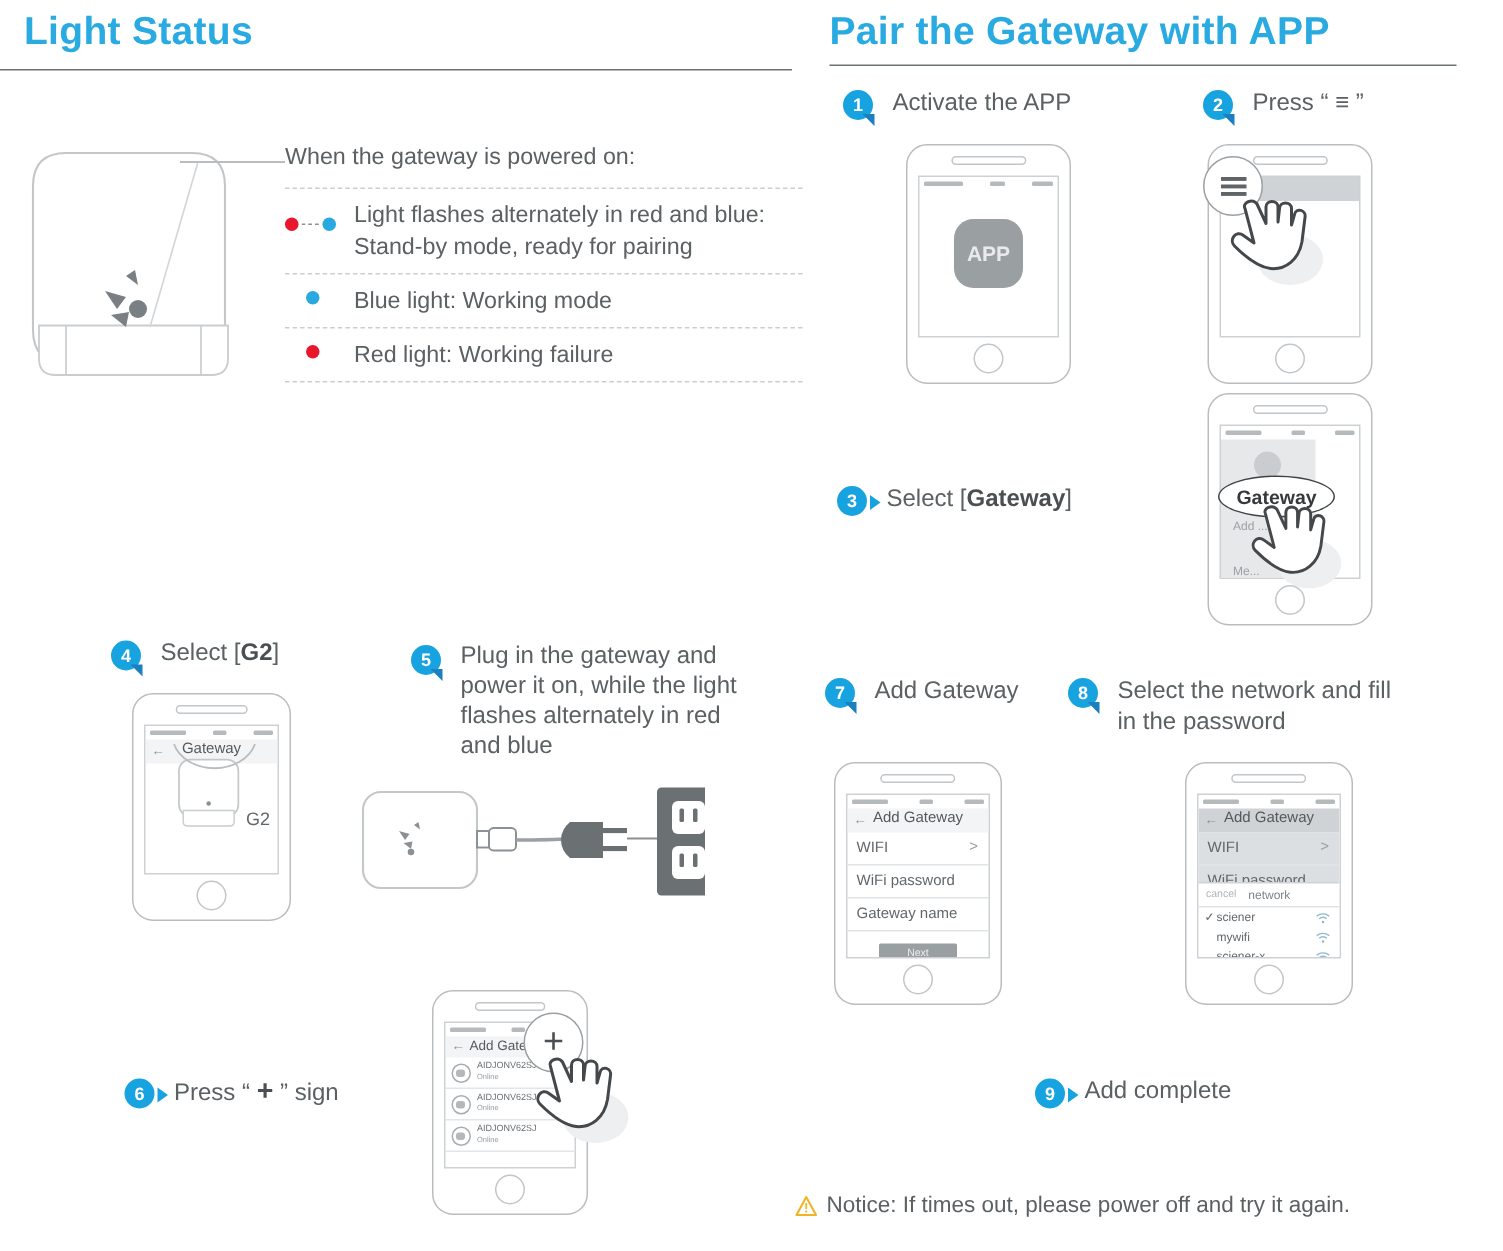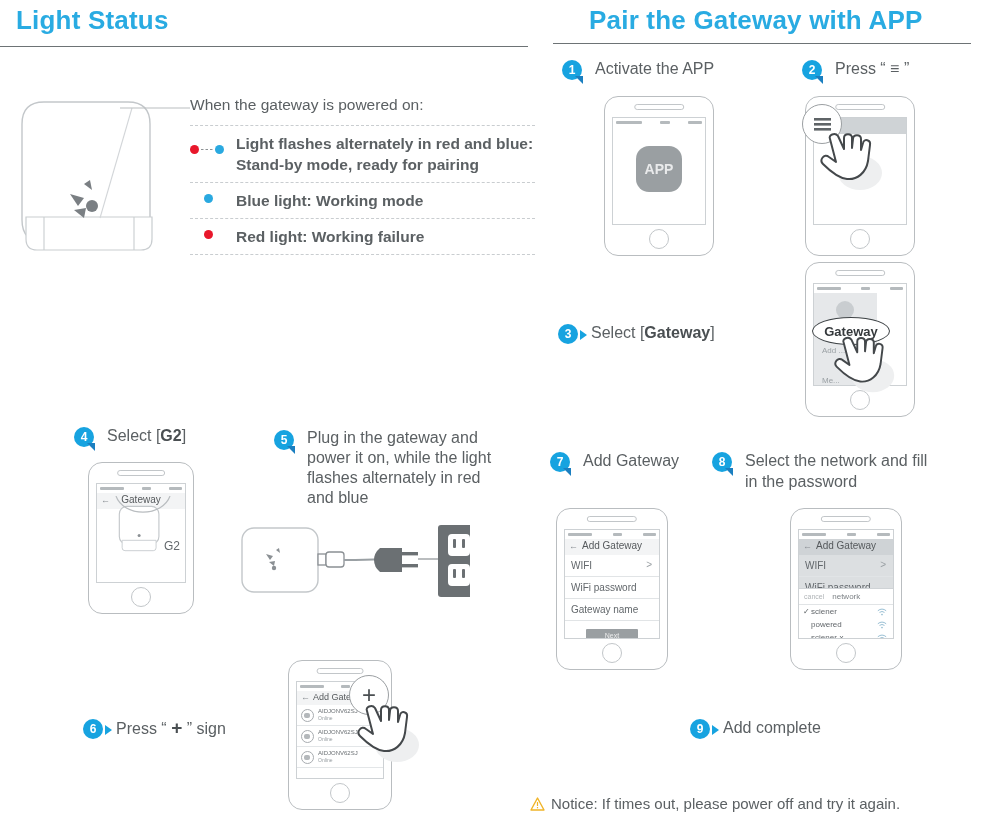--- a/index.html
+++ b/index.html
@@ -38,29 +38,28 @@
   }
 
   .ls-rows{position:absolute;left:190px;top:125px;width:345px;}
   .ls-row{
     position:relative;
     border-top:1px dashed #c9cdd0;
     padding:7px 0 7px 46px;
     font-size:15.5px;
     line-height:21px;
     color:#5b6063;
-    font-weight:bold;
   }
   .ls-row:last-child{border-bottom:1px dashed #c9cdd0;}
   .dot{position:absolute;border-radius:50%;}
   .dot.red{background:#e8172b;}
   .dot.blue{background:#2aa9e0;}
 
   
-  #pair-title{left:553px;top:5px;margin-left:36px;}
+  #pair-title{left:553px;top:5px;}
   #pair-rule{left:553px;top:43px;width:418px;}
 
   
   .step{
     position:absolute;
     display:flex;align-items:flex-start;
   }
   .badge{
     position:relative;
     width:20px;height:20px;border-radius:50%;
@@ -536,21 +535,21 @@
         </div>
         <div class="nrow">
           <span><span class="chk">✓</span><span>sciener</span></span>
           <svg class="wifi-ico" viewBox="0 0 12 9">
             <path d="M1,3 A8,8 0 0 1 11,3" fill="none" stroke="#8fb9cf" stroke-width="1.1"></path>
             <path d="M3,5 A5,5 0 0 1 9,5" fill="none" stroke="#8fb9cf" stroke-width="1.1"></path>
             <circle cx="6" cy="7.6" r="1" fill="#8fb9cf"></circle>
           </svg>
         </div>
         <div class="nrow">
-          <span><span class="chk">&nbsp;</span><span>powered</span></span>
+          <span><span class="chk">&nbsp;</span><span>mywifi</span></span>
           <svg class="wifi-ico" viewBox="0 0 12 9">
             <path d="M1,3 A8,8 0 0 1 11,3" fill="none" stroke="#8fb9cf" stroke-width="1.1"></path>
             <path d="M3,5 A5,5 0 0 1 9,5" fill="none" stroke="#8fb9cf" stroke-width="1.1"></path>
             <circle cx="6" cy="7.6" r="1" fill="#8fb9cf"></circle>
           </svg>
         </div>
         <div class="nrow">
           <span><span class="chk">&nbsp;</span><span>sciener-x</span></span>
           <svg class="wifi-ico" viewBox="0 0 12 9">
             <path d="M1,3 A8,8 0 0 1 11,3" fill="none" stroke="#8fb9cf" stroke-width="1.1"></path>

